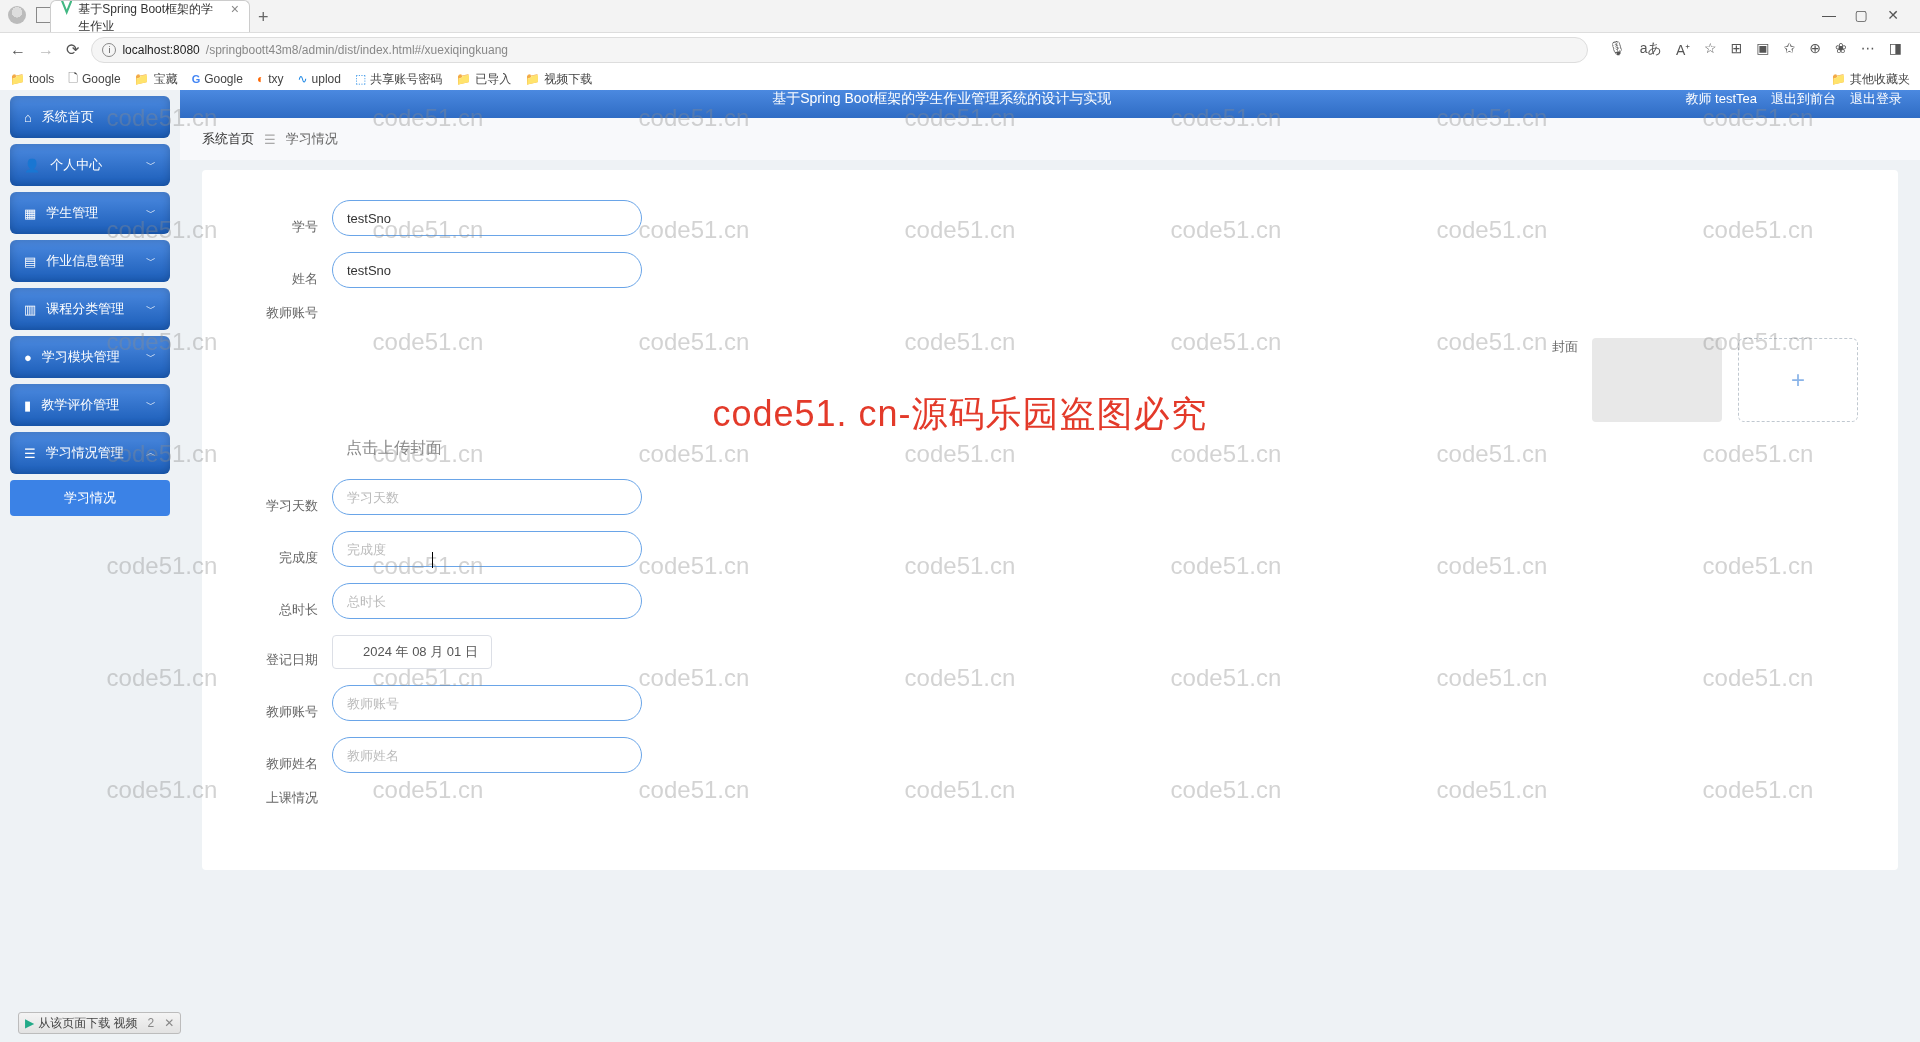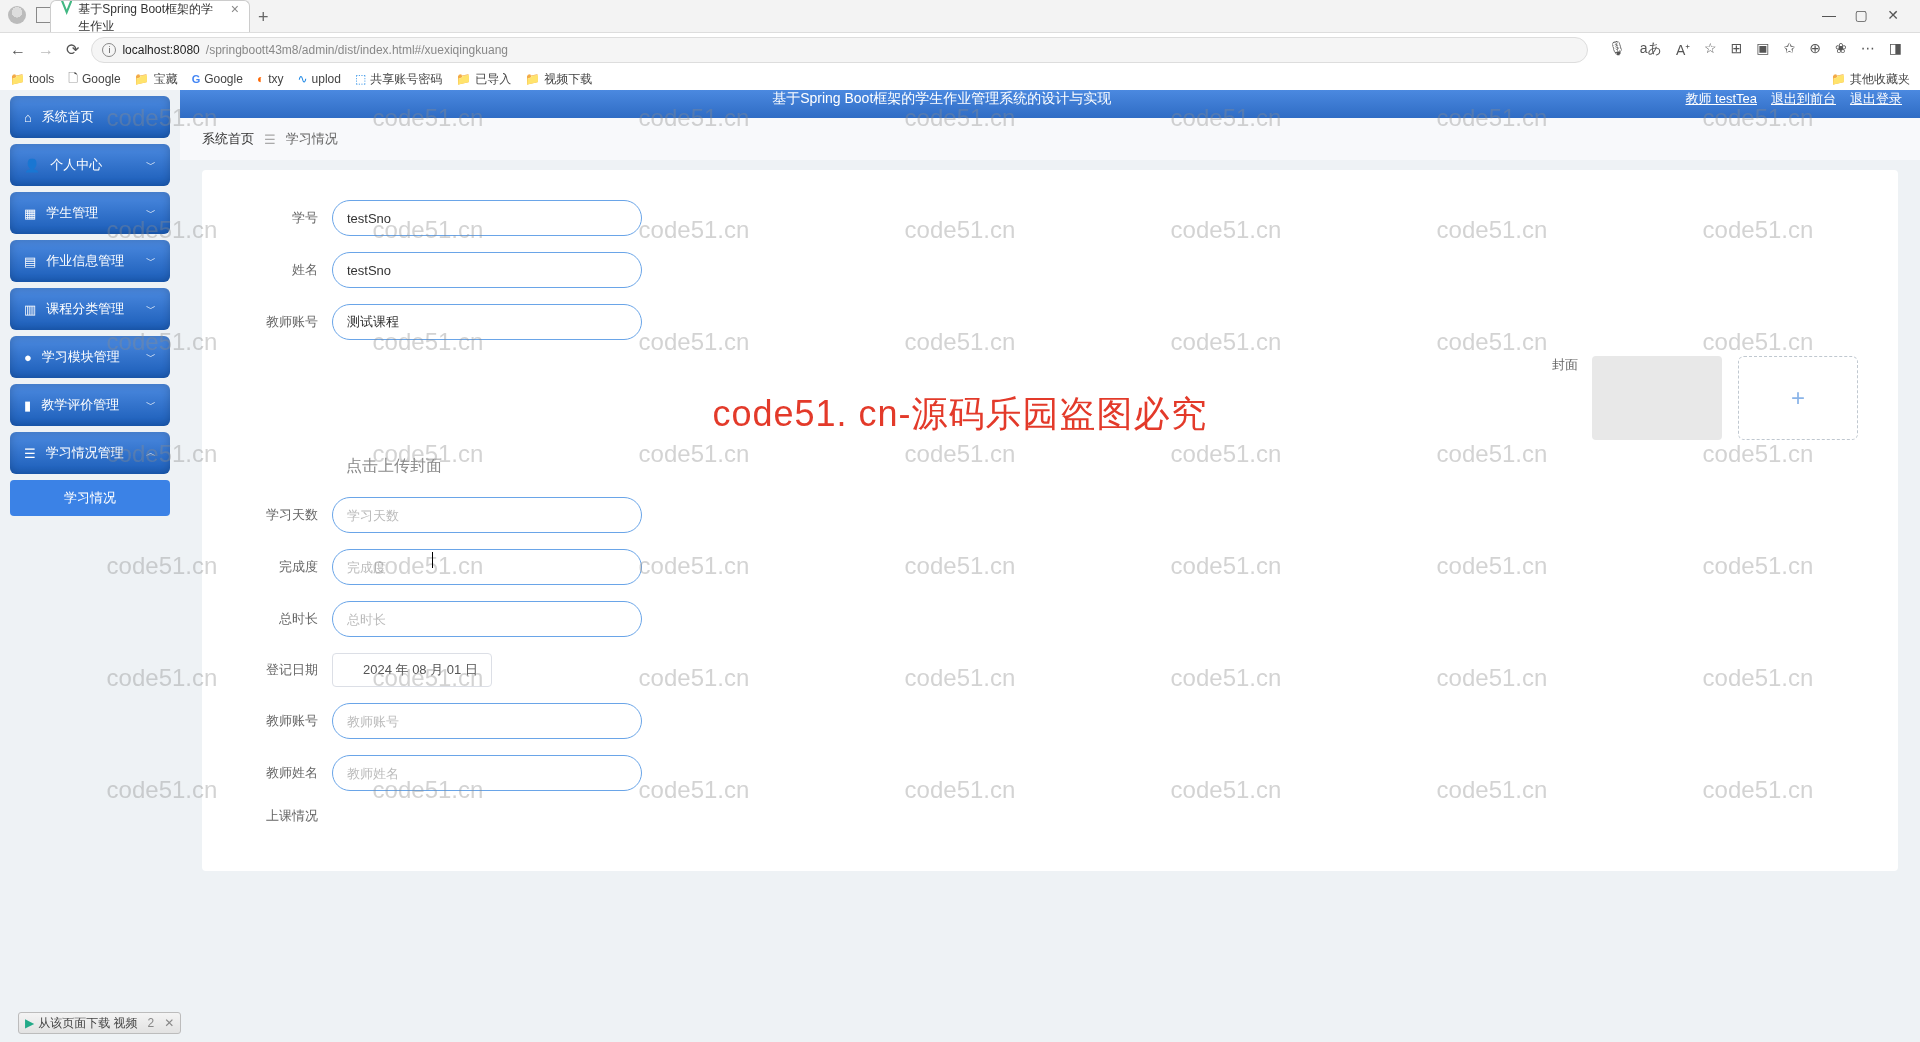--- a/index.html
+++ b/index.html
@@ -35,27 +35,27 @@
 .app { position: absolute; top: 90px; left: 0; right: 0; bottom: 0; display: flex; background: #eef2f5; }
 .sidebar { width: 180px; padding: 6px 10px; }
 .menu-item { background: linear-gradient(180deg,#4c8ae0,#1b5db8); color: #fff; border-radius: 6px; height: 42px; display: flex; align-items: center; padding: 0 14px; margin-bottom: 6px; font-size: 13px; box-shadow: inset 0 0 8px rgba(0,0,0,.2); cursor: pointer; }
 .menu-item .mi-icon { margin-right: 10px; font-size: 13px; }
 .menu-item .chevron { margin-left: auto; font-size: 10px; }
 .submenu-active { background: #3b82e6; color: #fff; border-radius: 4px; height: 36px; display: flex; align-items: center; justify-content: center; font-size: 13px; margin-top: 4px; }
 
 .main { flex: 1; display: flex; flex-direction: column; }
 .app-header { background: linear-gradient(180deg,#4b89e0,#2f6cc4); color: #fff; height: 28px; display: flex; align-items: flex-start; padding: 0 18px; font-size: 14px; }
 .app-title { flex: 1; text-align: center; }
-.header-right { display: flex; gap: 14px; font-size: 13px; text-decoration: underline; }
+.header-right { display: flex; gap: 14px; font-size: 13px; }
 .breadcrumb { background: #f8f9fb; padding: 12px 22px; font-size: 13px; color: #666; display: flex; align-items: center; gap: 10px; }
 .breadcrumb .home-link { color: #333; }
 .breadcrumb .sep { color: #aaa; }
 
 .form-card { background: #fff; margin: 10px 22px 0 22px; border-radius: 4px; padding: 30px 40px; min-height: 700px; }
-.form-row { display: flex; align-items: center; margin-bottom: 16px; }
+.form-row { display: flex; align-items: flex-end; margin-bottom: 16px; }
 .form-label { width: 90px; text-align: right; padding-right: 14px; font-size: 13px; color: #666; }
 .form-input { width: 310px; height: 36px; border: 1px solid #6aa5e8; border-radius: 20px; padding: 7px 14px; font-size: 13px; color: #333; outline: none; }
 .form-input::placeholder { color: #bbb; }
 .date-input { width: 160px; height: 34px; border: 1px solid #dcdfe6; border-radius: 4px; padding: 0 10px 0 30px; font-size: 13px; color: #555; position: relative; }
 .date-wrap { position: relative; }
 .date-wrap .cal-icon { position: absolute; left: 10px; top: 50%; transform: translateY(-50%); color: #bbb; font-size: 13px; }
 
 .cover-row { align-items: flex-start; justify-content: flex-end; }
 .cover-area { display: flex; gap: 16px; flex-direction: row; }
 .cover-preview { width: 130px; height: 84px; background: #e8e8e8; border-radius: 4px; }
@@ -229,21 +229,20 @@
       <div class="form-row">
           <div class="form-label">学号</div>
           <input class="form-input" value="testSno" style="">
         </div>
       <div class="form-row">
           <div class="form-label">姓名</div>
           <input class="form-input" value="testSno" style="">
         </div>
       <div class="form-row">
           <div class="form-label">教师账号</div>
-          <input class="form-input" value="测试课程" style="">
         </div>
       <div class="form-row cover-row">
         <div class="form-label">封面</div>
         <div class="cover-area">
           <div class="cover-preview"></div>
           <div class="cover-upload">+</div>
         </div>
       </div>
       <div class="cover-hint">点击上传封面</div>
       <div style="height:20px"></div>

